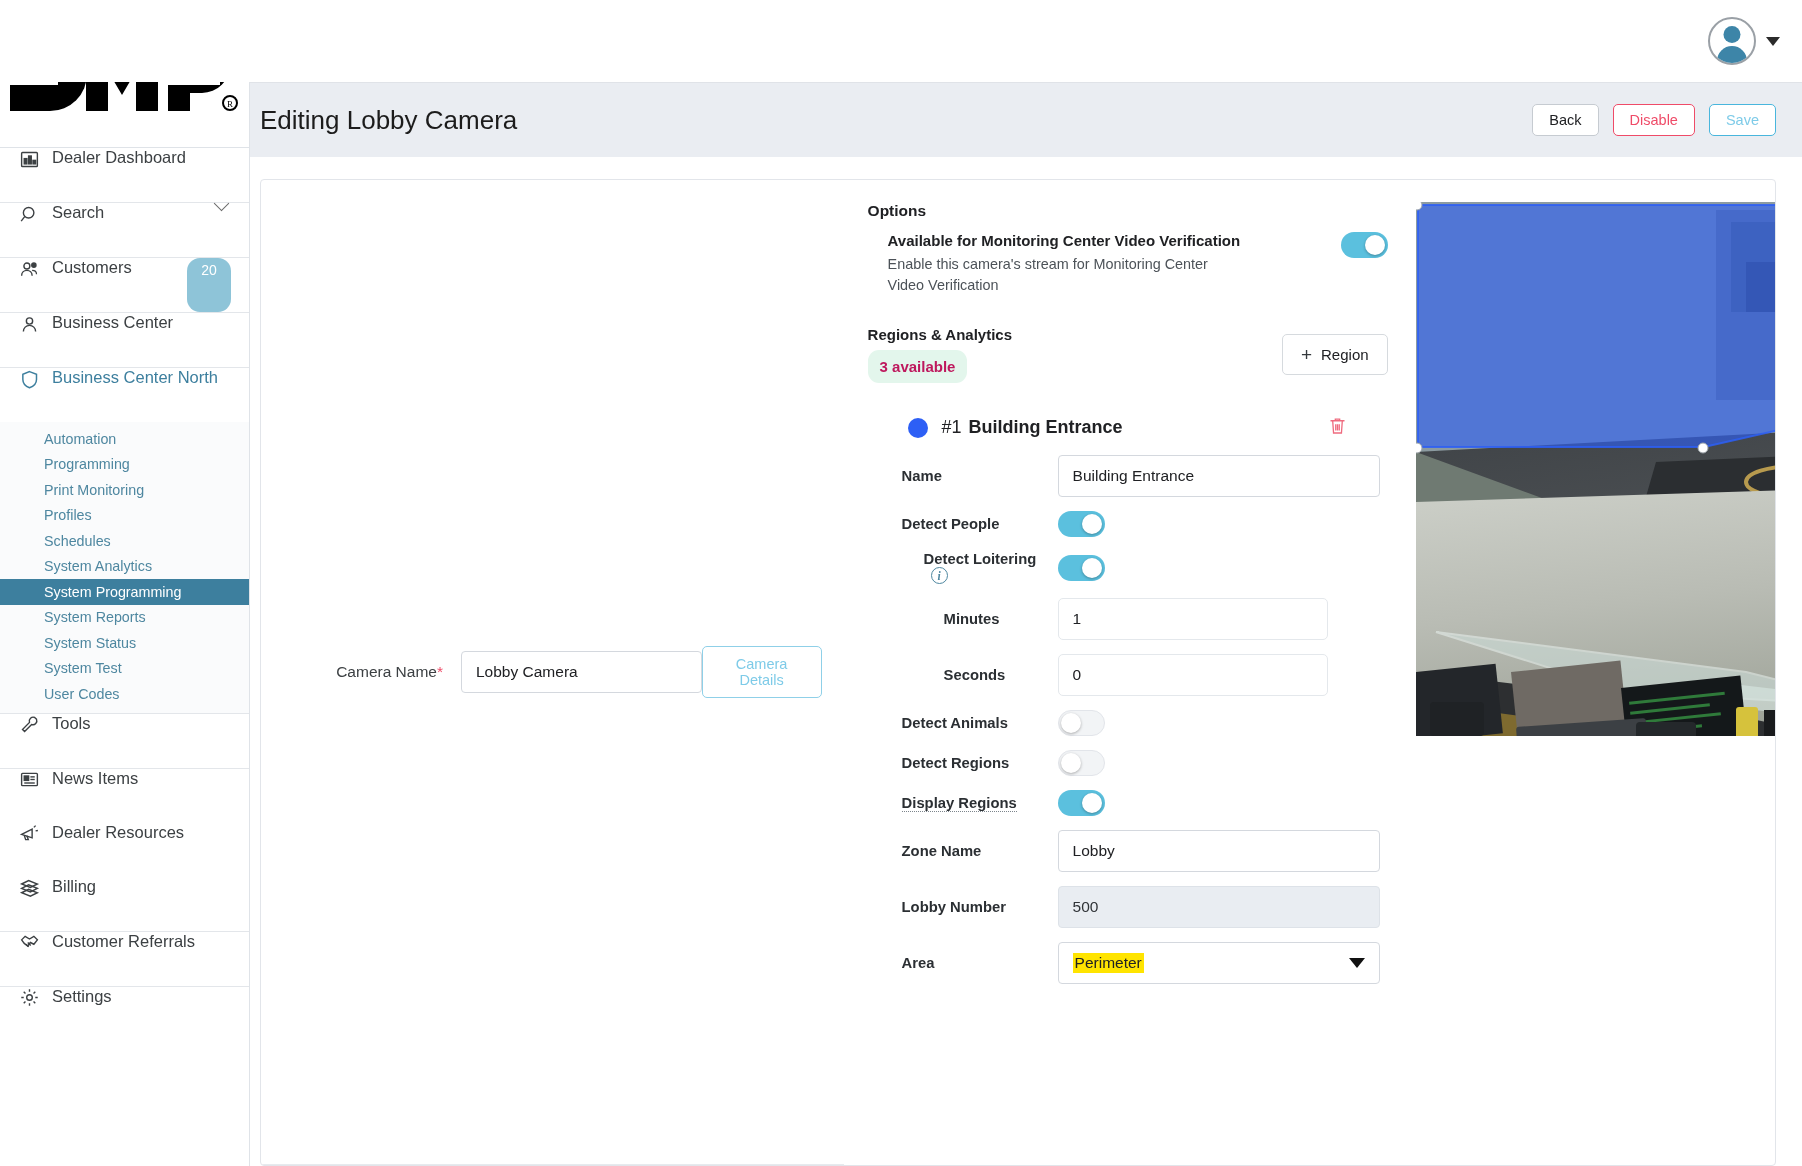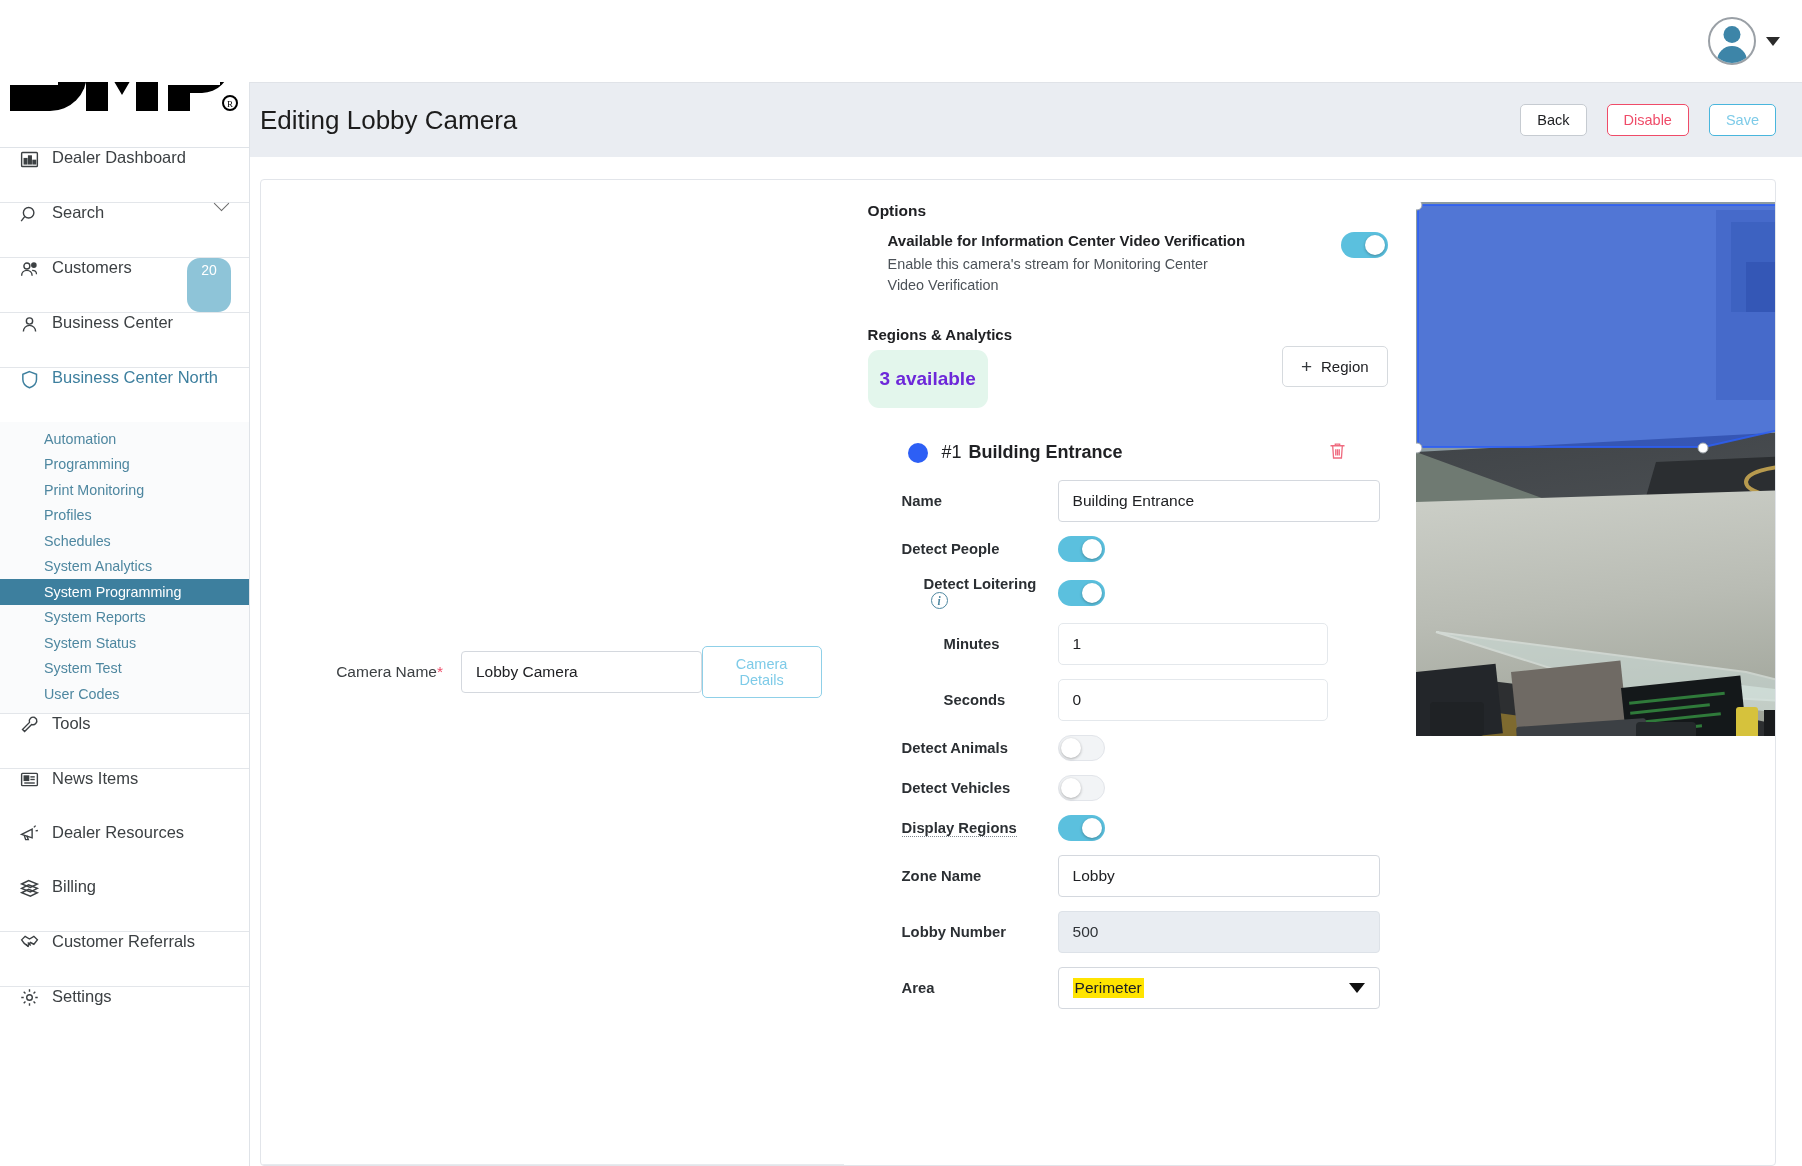--- a/index.html
+++ b/index.html
@@ -109,21 +109,21 @@
     min-width: 0;
   }
   .page-header {
     background: #eaedf2;
     height: 75px; flex: 0 0 75px;
     display: flex; align-items: center;
     padding: 0 26px 0 10px;
     border-top: 1px solid #e0e3e8;
   }
   .page-title { font-size: 26px; color: #1c1c1c; font-weight: 400; }
-  .header-actions { margin-left: auto; display: flex; gap: 20px; }
+  .header-actions { margin-left: auto; display: flex; gap: 14px; }
   .hbtn {
     font-size: 14.5px; padding: 8px 16px;
     border-radius: 5px; background: #ffffff;
     cursor: pointer; line-height: 1;
   }
   .hbtn.back { border: 1px solid #c6cbd1; color: #202124; }
   .hbtn.disable { border: 1px solid #ef4b68; color: #ef4b68; }
   .hbtn.save { border: 1px solid #49b6dd; color: #7ecbe8; }
 
   .content-pad { padding: 22px 26px 0 10px; flex: 1; min-height: 0; }
@@ -182,23 +182,23 @@
     box-shadow: 0 1px 3px rgba(0,0,0,.3);
   }
   .toggle.on .knob { right: 3px; }
   .toggle.off .knob { left: 2px; top: 2px; }
 
   .regions-head { display: flex; align-items: center; margin-top: 30px; }
   .regions-head .rh-text { flex: 1; }
   .rh-title { font-size: 15px; font-weight: bold; color: #202124; }
   .pill-avail {
     display: inline-block; margin-top: 7px;
-    background: #e3f6ec; color: #6d28d9;
-    font-size: 19px; font-weight: bold;
-    padding: 18px 12px; border-radius: 11px;
+    background: #e3f6ec; color: #be185d;
+    font-size: 15px; font-weight: bold;
+    padding: 8px 12px; border-radius: 11px;
   }
   .add-region-btn {
     border: 1px solid #d6dade; border-radius: 5px;
     background: #ffffff; font-size: 15px; color: #202124;
     padding: 10px 18px; cursor: pointer;
     display: flex; align-items: center; gap: 9px;
   }
   .plus-ic { font-size: 19px; line-height: 1; color: #35393d; }
 
   .region-head-row {
@@ -481,21 +481,21 @@
         </div>
 
         <div class="card-body">
 
           <div class="left-col">
 
             <div class="sect-title">Options</div>
 
             <div class="opt-row">
               <div class="opt-text">
-                <div class="opt-title">Available for Information Center Video Verification</div>
+                <div class="opt-title">Available for Monitoring Center Video Verification</div>
                 <div class="opt-desc">Enable this camera's stream for Monitoring Center Video Verification</div>
               </div>
               <div class="toggle on">
                   <span class="knob"></span>
                 </div>
             </div>
 
             <div class="regions-head">
               <div class="rh-text">
                 <div class="rh-title">Regions &amp; Analytics</div>
@@ -551,21 +551,21 @@
             </div>
 
             <div class="frow">
               <div class="lbl">Detect Animals</div>
               <div class="toggle off">
                   <span class="knob"></span>
                 </div>
             </div>
 
             <div class="frow">
-              <div class="lbl">Detect Vehicles</div>
+              <div class="lbl">Detect Regions</div>
               <div class="toggle off">
                   <span class="knob"></span>
                 </div>
             </div>
 
             <div class="frow">
               <div class="lbl dotted">
                 <span>Display Regions</span>
               </div>
               <div class="toggle on">

